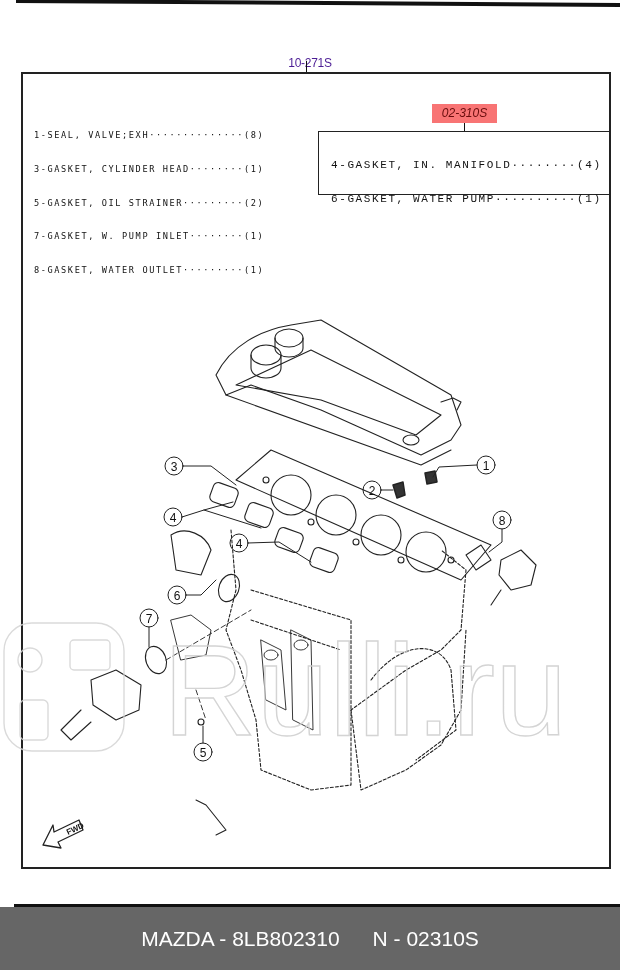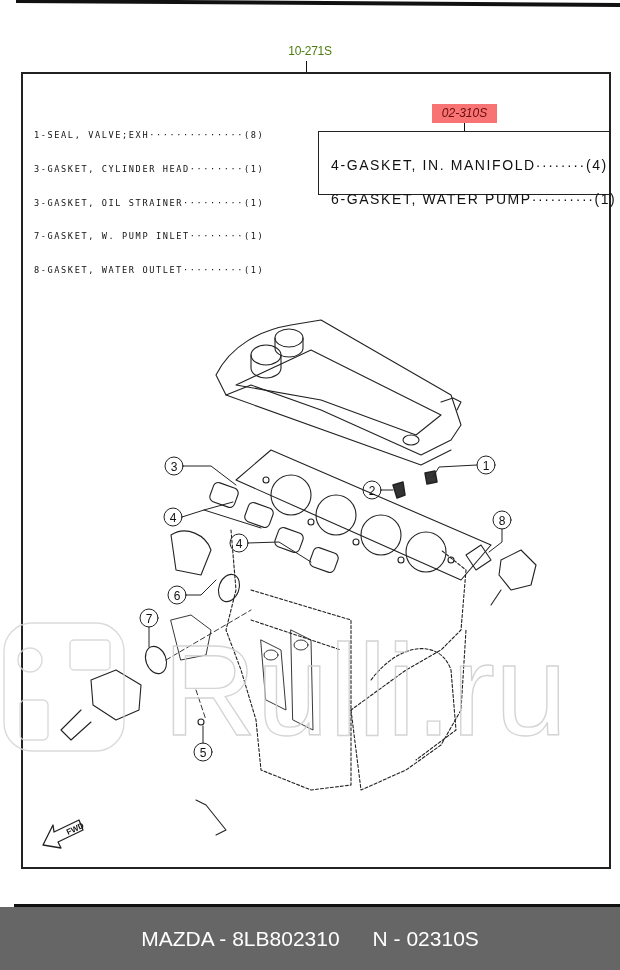--- a/index.html
+++ b/index.html
@@ -1,46 +1,46 @@
 <!DOCTYPE html>
 <html><head>
 <meta charset="utf-8">
 <style>
   html, body { margin:0; padding:0; }
   body { width:620px; height:970px; background:#ffffff; position:relative; overflow:hidden; font-family:"DejaVu Sans", sans-serif; }
   .top-rule { position:absolute; left:16px; top:1px; width:604px; height:4px; background:#111; transform:skewY(0.4deg); }
-  .ref-label { position:absolute; left:0; width:620px; top:44px; text-align:center; font-family:"Liberation Sans", sans-serif; font-size:12px; color:#4d7c0f; letter-spacing:-0.3px; }
+  .ref-label { position:absolute; left:0; width:620px; top:56px; text-align:center; font-family:"Liberation Sans", sans-serif; font-size:12px; color:#4c1d95; letter-spacing:-0.3px; }
   .ref-tick { position:absolute; left:306px; top:61px; width:1px; height:11px; background:#111; }
   .frame { position:absolute; left:21px; top:72px; width:590px; height:797px; border:2px solid #222; box-sizing:border-box; }
   .parts-list { position:absolute; left:34px; top:108px; font-family:"DejaVu Sans Mono", monospace; font-size:8.6px; line-height:11.2px; color:#111; letter-spacing:1.6px; white-space:pre; }
   .parts-list div { height:11.2px; }
   .kit-badge { position:absolute; left:432px; top:104px; width:65px; height:19px; background:#f87474; color:#6a0d0d; font-family:"Liberation Sans", sans-serif; font-size:12px; text-align:center; line-height:19px;font-style:italic; }
   .kit-tick { position:absolute; left:464px; top:123px; width:1px; height:9px; background:#111; }
   .kit-box { position:absolute; left:318px; top:131px; width:293px; height:64px; border:1.5px solid #222; border-right:none; box-sizing:border-box; }
-  .kit-list { position:absolute; left:331px; top:137px; font-family:Liberation Sans, sans-serif; font-size:14px; line-height:11.4px; color:#111; letter-spacing:1.6px; white-space:pre; }
+  .kit-list { position:absolute; left:331px; top:137px; font-family:Liberation Mono, monospace; font-size:11px; line-height:11.4px; color:#111; letter-spacing:1.6px; white-space:pre; }
   .kit-list div { height:11.4px; }
   .diagram { position:absolute; left:21px; top:290px; }
   .watermark { position:absolute; left:0; top:615px; width:620px; height:140px; pointer-events:none; }
   .bottom-rule { position:absolute; left:14px; top:904px; width:606px; height:3px; background:#111; }
   .footer { position:absolute; left:0; top:907px; width:620px; height:63px; background:#666666; display:flex; align-items:center; justify-content:center; gap:33px; color:#ffffff; font-family:"Liberation Sans", sans-serif; font-size:21px; }
 </style>
 </head>
 <body>
 
 <div class="top-rule"></div>
 
 <div class="ref-label">10-271S</div>
 <div class="ref-tick"></div>
 
 <div class="frame"></div>
 
 <div class="parts-list">
   <div>1-SEAL, VALVE;EXH··············(8)</div>
   <div>3-GASKET, CYLINDER HEAD········(1)</div>
-  <div>3-GASKET, OIL STRAINER·········(1)</div>
+  <div>5-GASKET, OIL STRAINER·········(2)</div>
   <div>7-GASKET, W. PUMP INLET········(1)</div>
   <div>8-GASKET, WATER OUTLET·········(1)</div>
 </div>
 
 <div class="kit-badge">02-310S</div>
 <div class="kit-tick"></div>
 <div class="kit-box"></div>
 <div class="kit-list">
   <div>4-GASKET, IN. MANIFOLD········(4)</div>
   <div>6-GASKET, WATER PUMP··········(1)</div>

